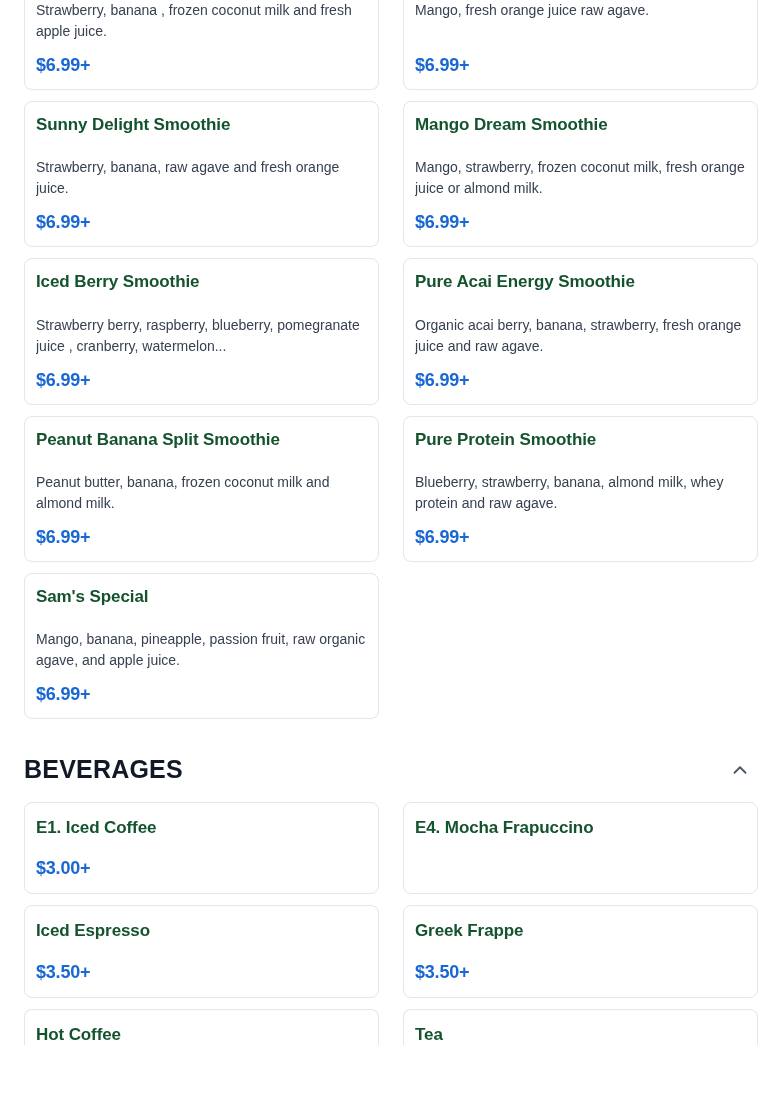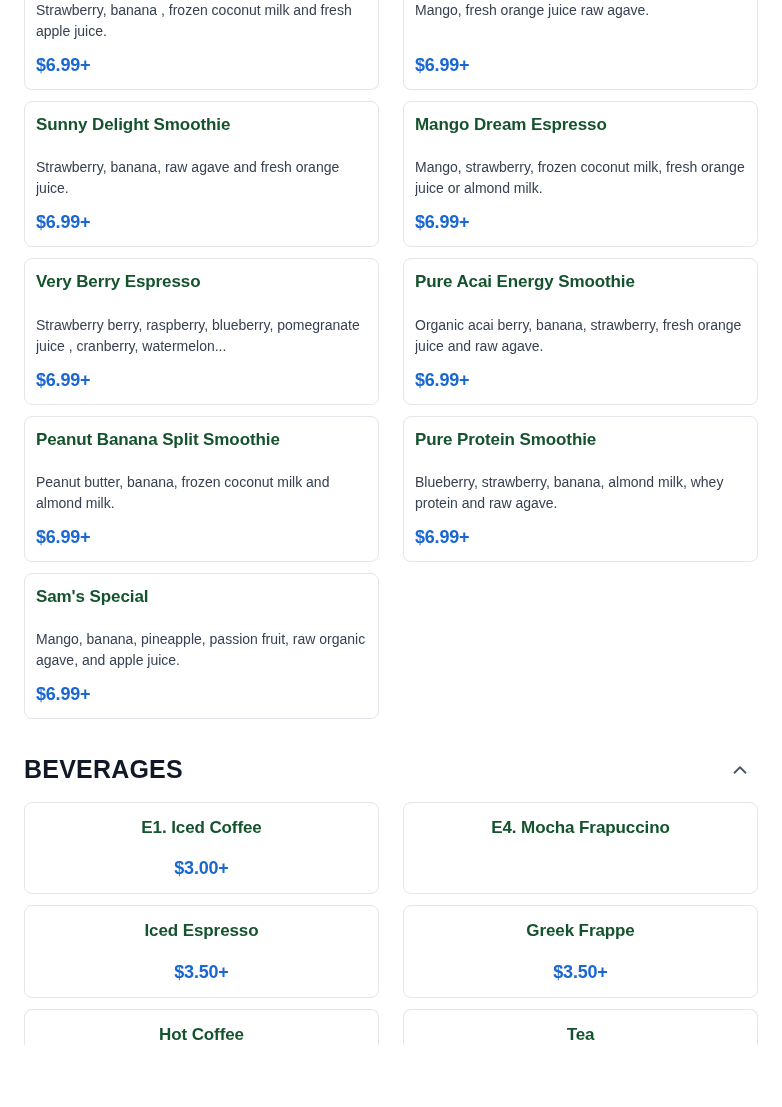--- a/index.html
+++ b/index.html
@@ -31,21 +31,20 @@
     padding: 12px 11px 13px 11px;
     min-height: 84px;
     display: flex;
     flex-direction: column;
     justify-content: center;
   }
   .card.beverage {
     min-height: 80px;
     padding: 14px 11px 14px 11px;
     justify-content: space-between;
-    text-align: center;
   }
   .card-title {
     font-size: 17px;
     font-weight: bold;
     line-height: 1.25;
     color: #14532d;
     letter-spacing: -0.1px;
   }
   .card-desc {
     margin-top: 22px;
@@ -131,27 +130,27 @@
     </div>
   </div>
 
   <div class="grid" style="margin-top:11px;">
     <div class="card">
       <div class="card-title">Sunny Delight Smoothie</div>
       <div class="card-desc">Strawberry, banana, raw agave and fresh orange juice.</div>
       <div class="card-price">$6.99+</div>
     </div>
     <div class="card">
-      <div class="card-title">Mango Dream Espresso</div>
+      <div class="card-title">Mango Dream Smoothie</div>
       <div class="card-desc">Mango, strawberry, frozen coconut milk, fresh orange juice or almond milk.</div>
       <div class="card-price">$6.99+</div>
     </div>
 
     <div class="card">
-      <div class="card-title">Very Berry Espresso</div>
+      <div class="card-title">Iced Berry Smoothie</div>
       <div class="card-desc">Strawberry berry, raspberry, blueberry, pomegranate juice , cranberry, watermelon...</div>
       <div class="card-price">$6.99+</div>
     </div>
     <div class="card">
       <div class="card-title">Pure Acai Energy Smoothie</div>
       <div class="card-desc">Organic acai berry, banana, strawberry, fresh orange juice and raw agave.</div>
       <div class="card-price">$6.99+</div>
     </div>
 
     <div class="card">

